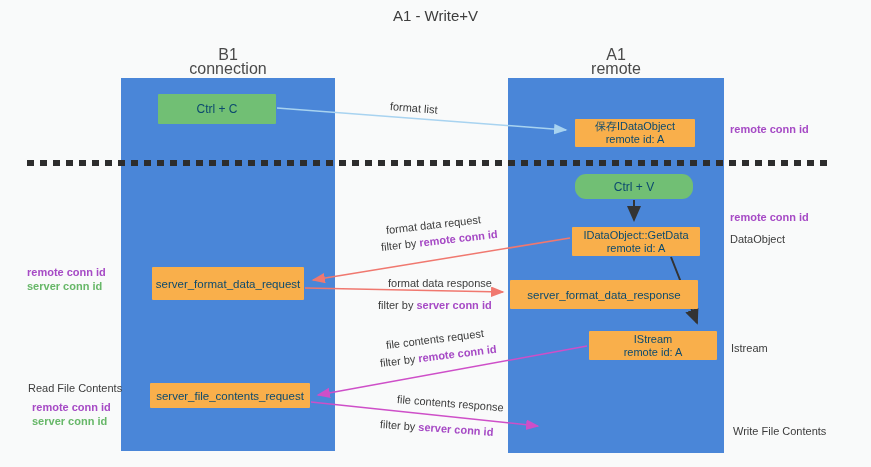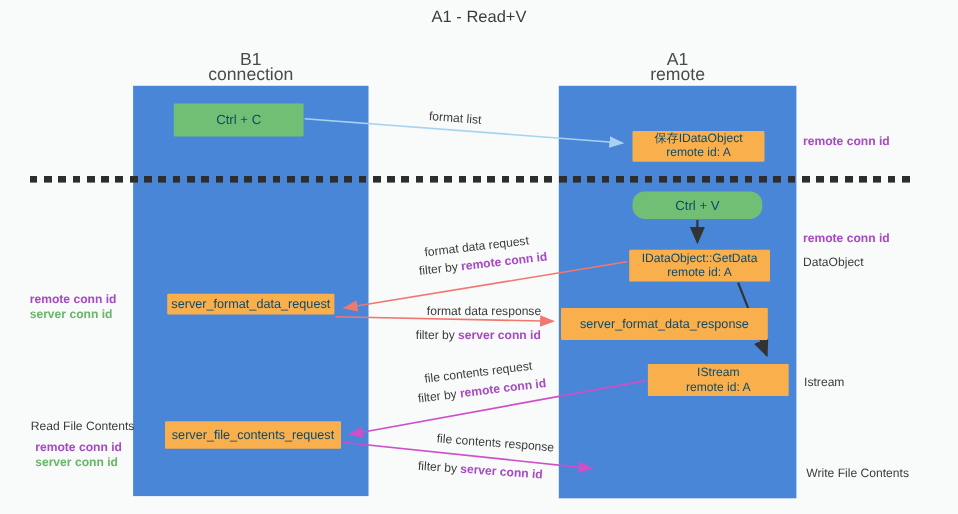--- a/index.html
+++ b/index.html
@@ -40,21 +40,21 @@
   .alabel { position:absolute; font-size:11px; color:#3c3c3c; white-space:nowrap;
             z-index:5; transform-origin:left center; }
   .fprefix { margin-right:3px; }
 </style>
 </head>
 <body>
 
 <div class="canvas">
 
   <div class="title">
-    <div>A1 - Read+V</div>
+    <div>A1 - Write+V</div>
   </div>
 
   <div class="col-header left">
     <div>B1</div>
     <div>connection</div>
   </div>
   <div class="col-header right">
     <div>A1</div>
     <div>remote</div>
   </div>
@@ -99,21 +99,21 @@
 
   <div class="box green" style="left:575px; top:174px; width:118px; height:25px;border-radius:11px;">
     <div>Ctrl + V</div>
   </div>
 
   <div class="box orange" style="left:572px; top:227px; width:128px; height:29px;">
     <div class="ln">IDataObject::GetData</div>
     <div class="ln">remote id: A</div>
   </div>
 
-  <div class="box orange" style="left:152px; top:267px; width:152px; height:19px;">
+  <div class="box orange" style="left:152px; top:267px; width:152px; height:33px;">
     <div class="single">server_format_data_request</div>
   </div>
 
   <div class="box orange" style="left:510px; top:280px; width:188px; height:29px;">
     <div class="single">server_format_data_response</div>
   </div>
 
   <div class="box orange" style="left:589px; top:331px; width:128px; height:29px;">
     <div class="ln">IStream</div>
     <div class="ln">remote id: A</div>

